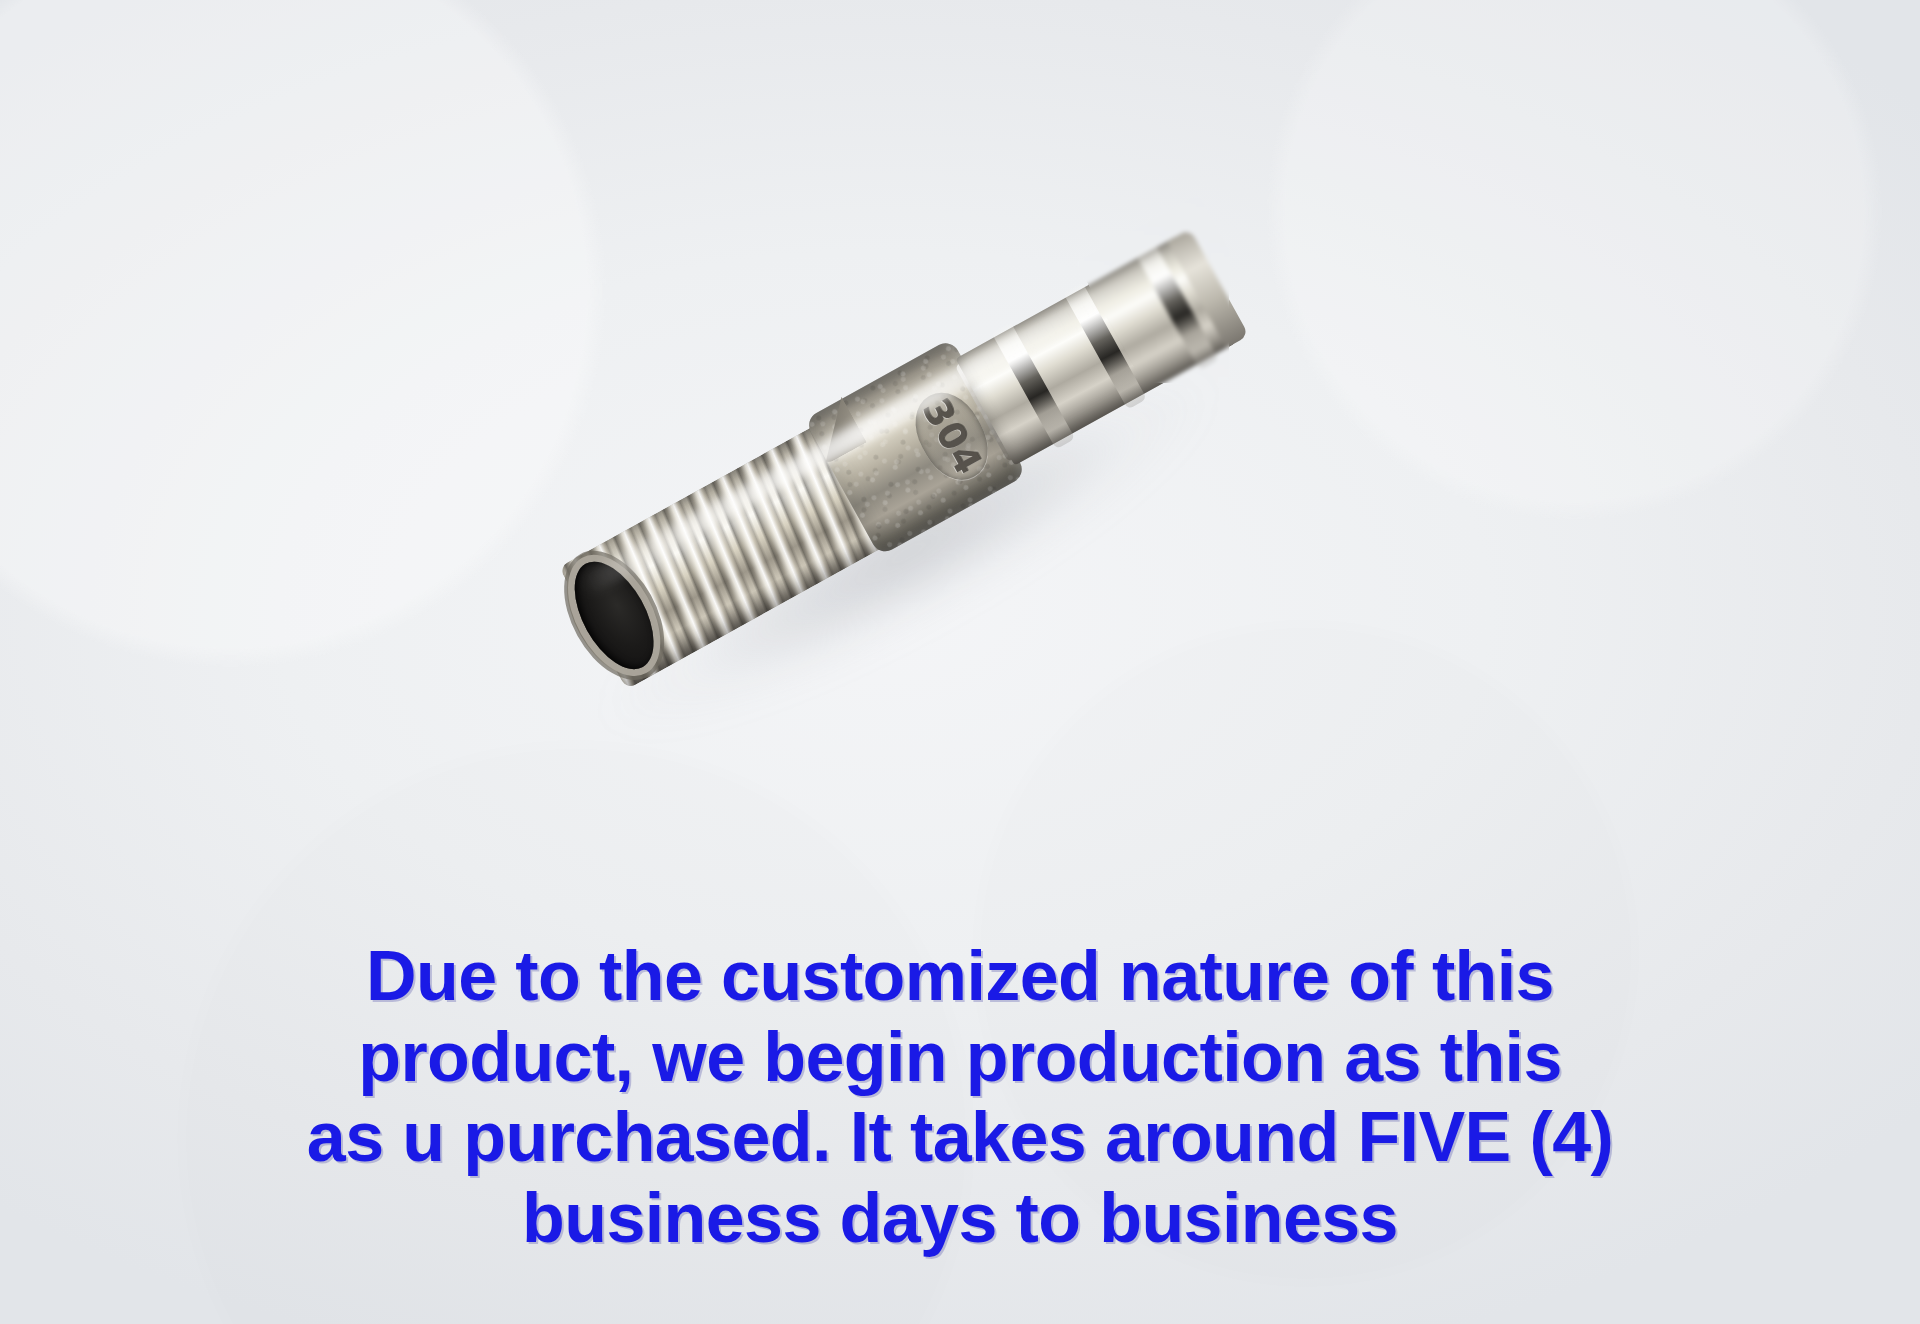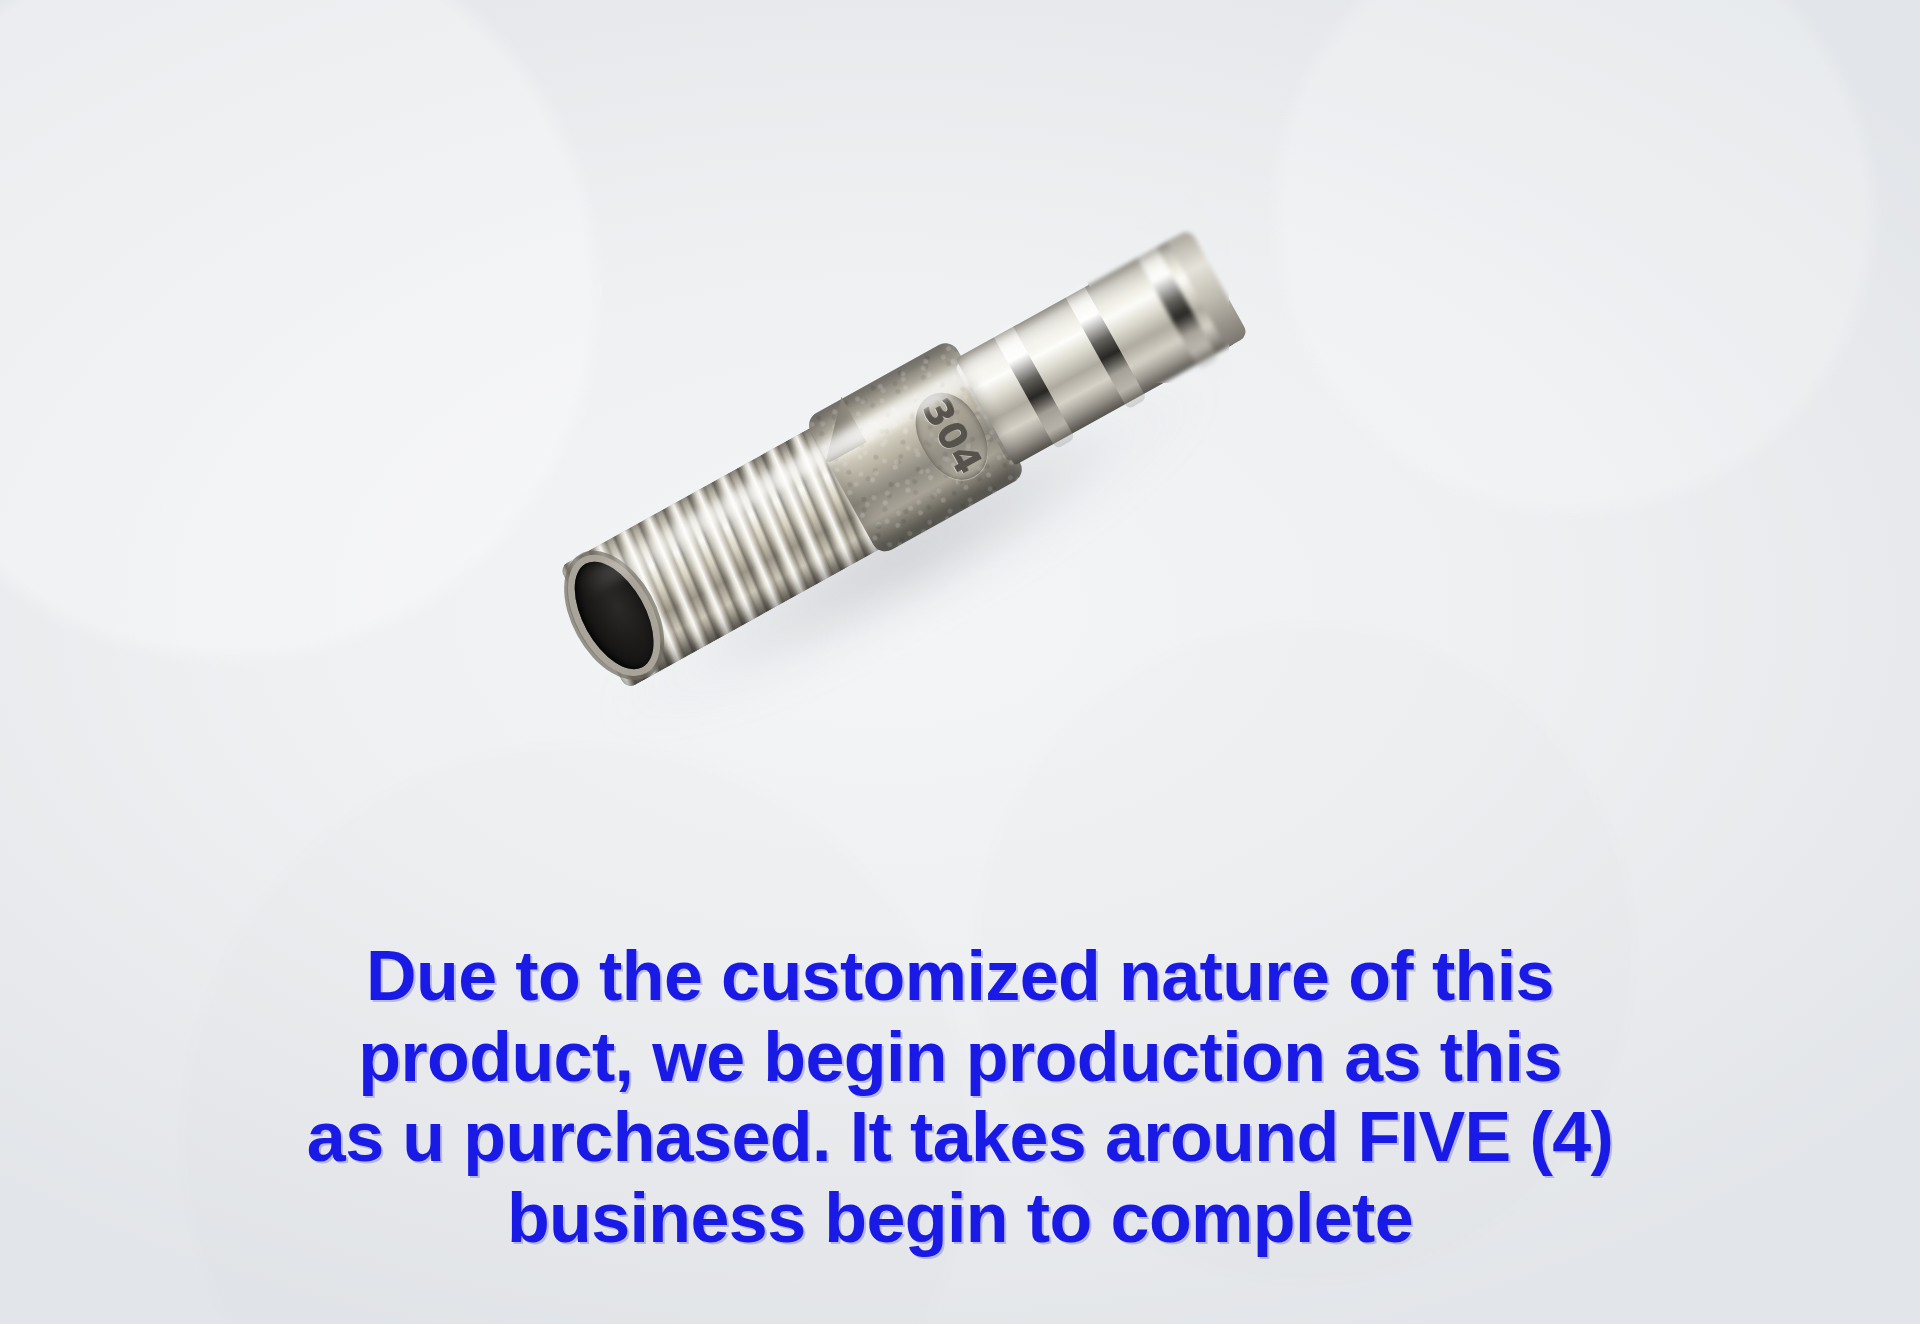--- a/index.html
+++ b/index.html
@@ -360,16 +360,16 @@
 
       <div class="spec"></div>
       <div class="dof"></div>
     </div>
   </div>
 
   <div class="notice" style="color:#1a1ae6;">
     <span class="ln">Due to the customized nature of this</span>
     <span class="ln">product, we begin production as this</span>
     <span class="ln">as u purchased. It takes around FIVE (4)</span>
-    <span class="ln">business begin to complete</span>
+    <span class="ln">business days to business</span>
   </div>
 
 </div>
 
 </body></html>

